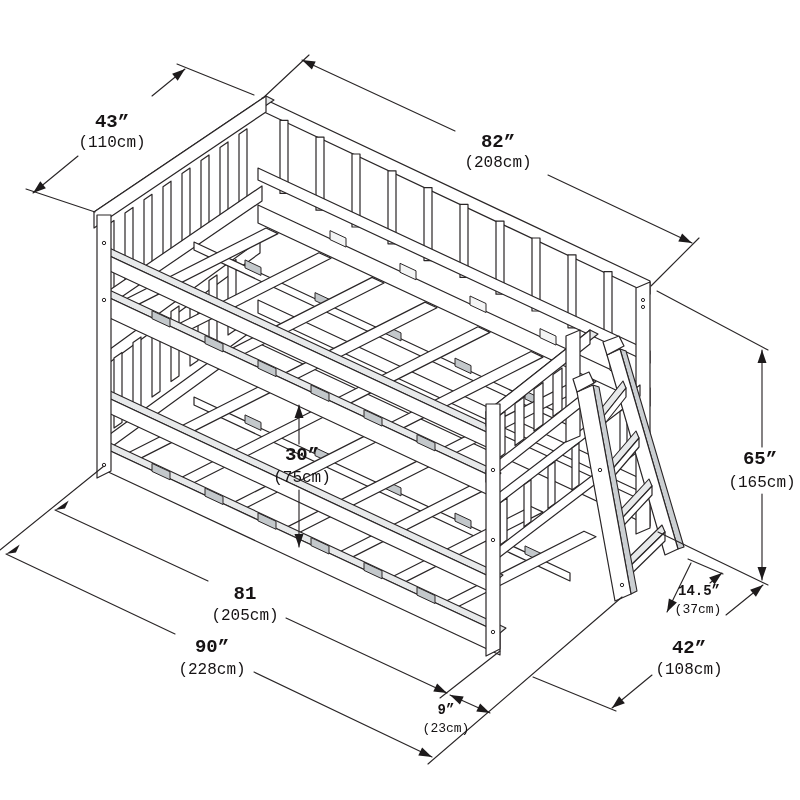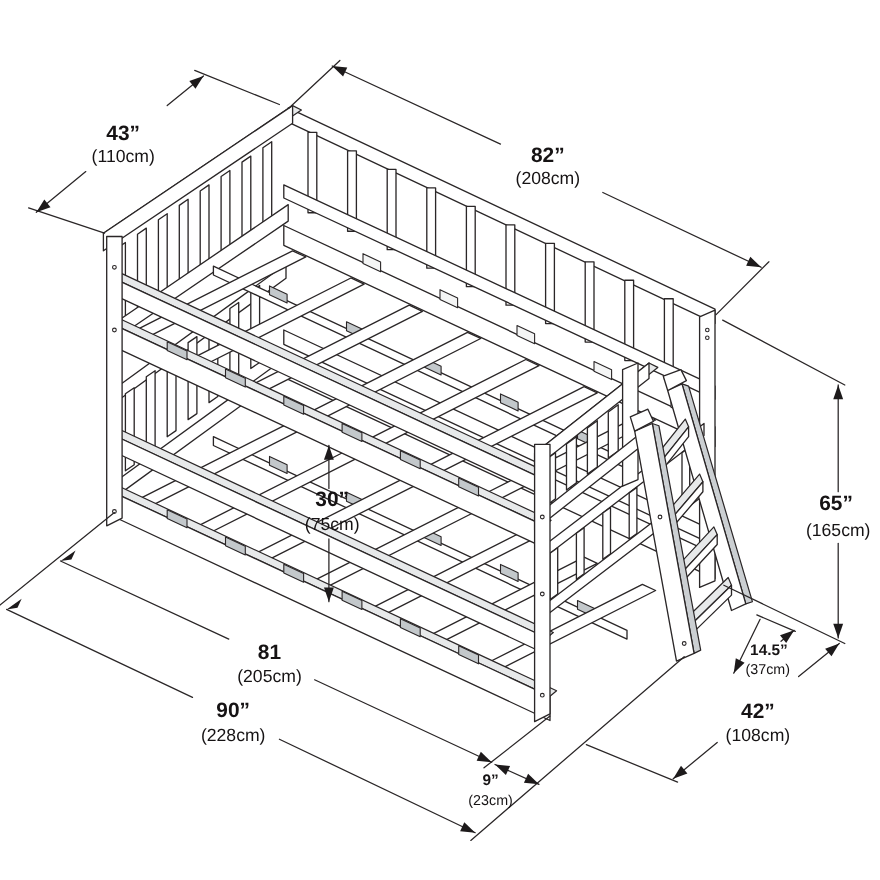--- a/index.html
+++ b/index.html
@@ -1,17 +1,17 @@
 <!DOCTYPE html>
 <html><head>
 <meta charset="utf-8">
 <style>
   html,body{margin:0;padding:0;background:#fff;}
   .stage{position:relative;width:800px;height:800px;background:#fff;overflow:hidden;
-         font-family:Liberation Sans, sans-serif;}
+         font-family:Liberation Mono, monospace;}
   svg{display:block}
   
   .p  {fill:#ffffff;stroke:#2a2627;stroke-width:1.2;stroke-linejoin:round;stroke-linecap:round;}
   .tf {fill:#e7e9ea;stroke:#2a2627;stroke-width:1.1;stroke-linejoin:round;} 
   .sf {fill:#cbcfd2;stroke:#2a2627;stroke-width:1.1;stroke-linejoin:round;} 
   .tab{fill:#c3c8cb;stroke:#2a2627;stroke-width:1;stroke-linejoin:round;}   
   .wtab{fill:#f4f5f5;stroke:#2a2627;stroke-width:1;stroke-linejoin:round;}
   .dot{fill:none;stroke:#2a2627;stroke-width:1;}
   
   .dl {fill:none;stroke:#2a2627;stroke-width:1.15;stroke-linecap:round;}

